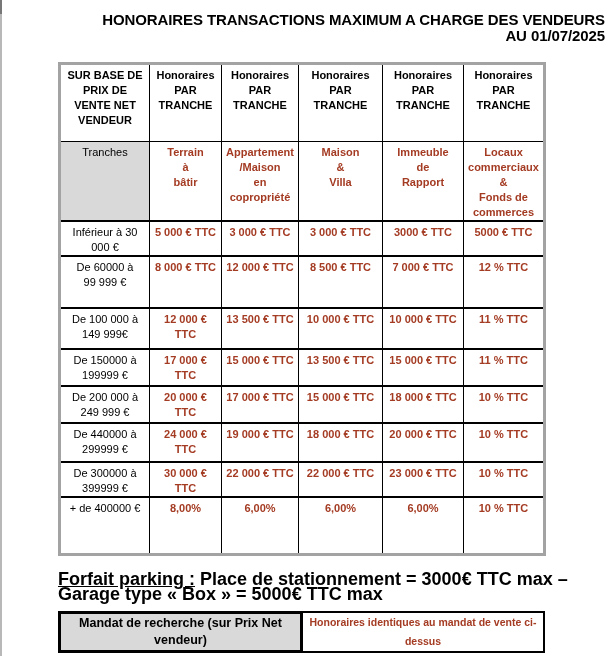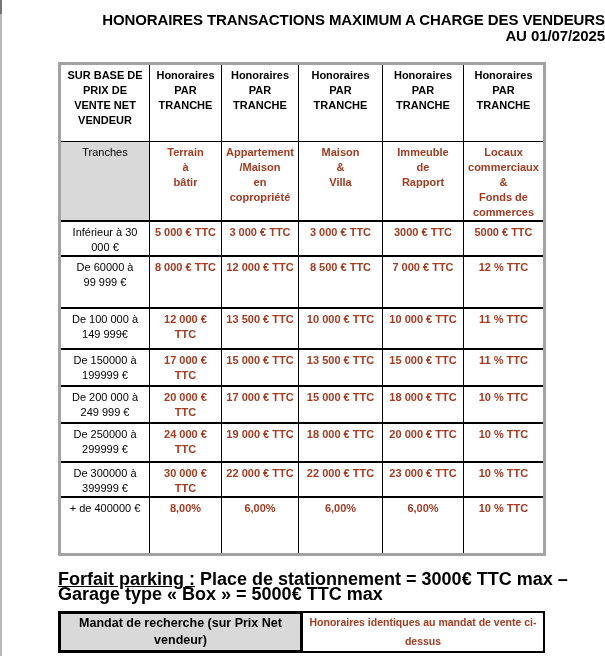--- a/index.html
+++ b/index.html
@@ -165,21 +165,21 @@
       <td class="rlabel">De 200 000 à
 249 999 €</td>
       <td class="redtext">20 000 €
 TTC</td>
       <td class="redtext thickR">17 000 € TTC</td>
       <td class="redtext">15 000 € TTC</td>
       <td class="redtext thickR">18 000 € TTC</td>
       <td class="redtext">10 % TTC</td>
     </tr>
     <tr class="r6">
-      <td class="rlabel">De 250000 à
+      <td class="rlabel">De 440000 à
 299999 €</td>
       <td class="redtext">24 000 €
 TTC</td>
       <td class="redtext thickR">19 000 € TTC</td>
       <td class="redtext">18 000 € TTC</td>
       <td class="redtext thickR">20 000 € TTC</td>
       <td class="redtext">10 % TTC</td>
     </tr>
     <tr class="r7">
       <td class="rlabel">De 300000 à

